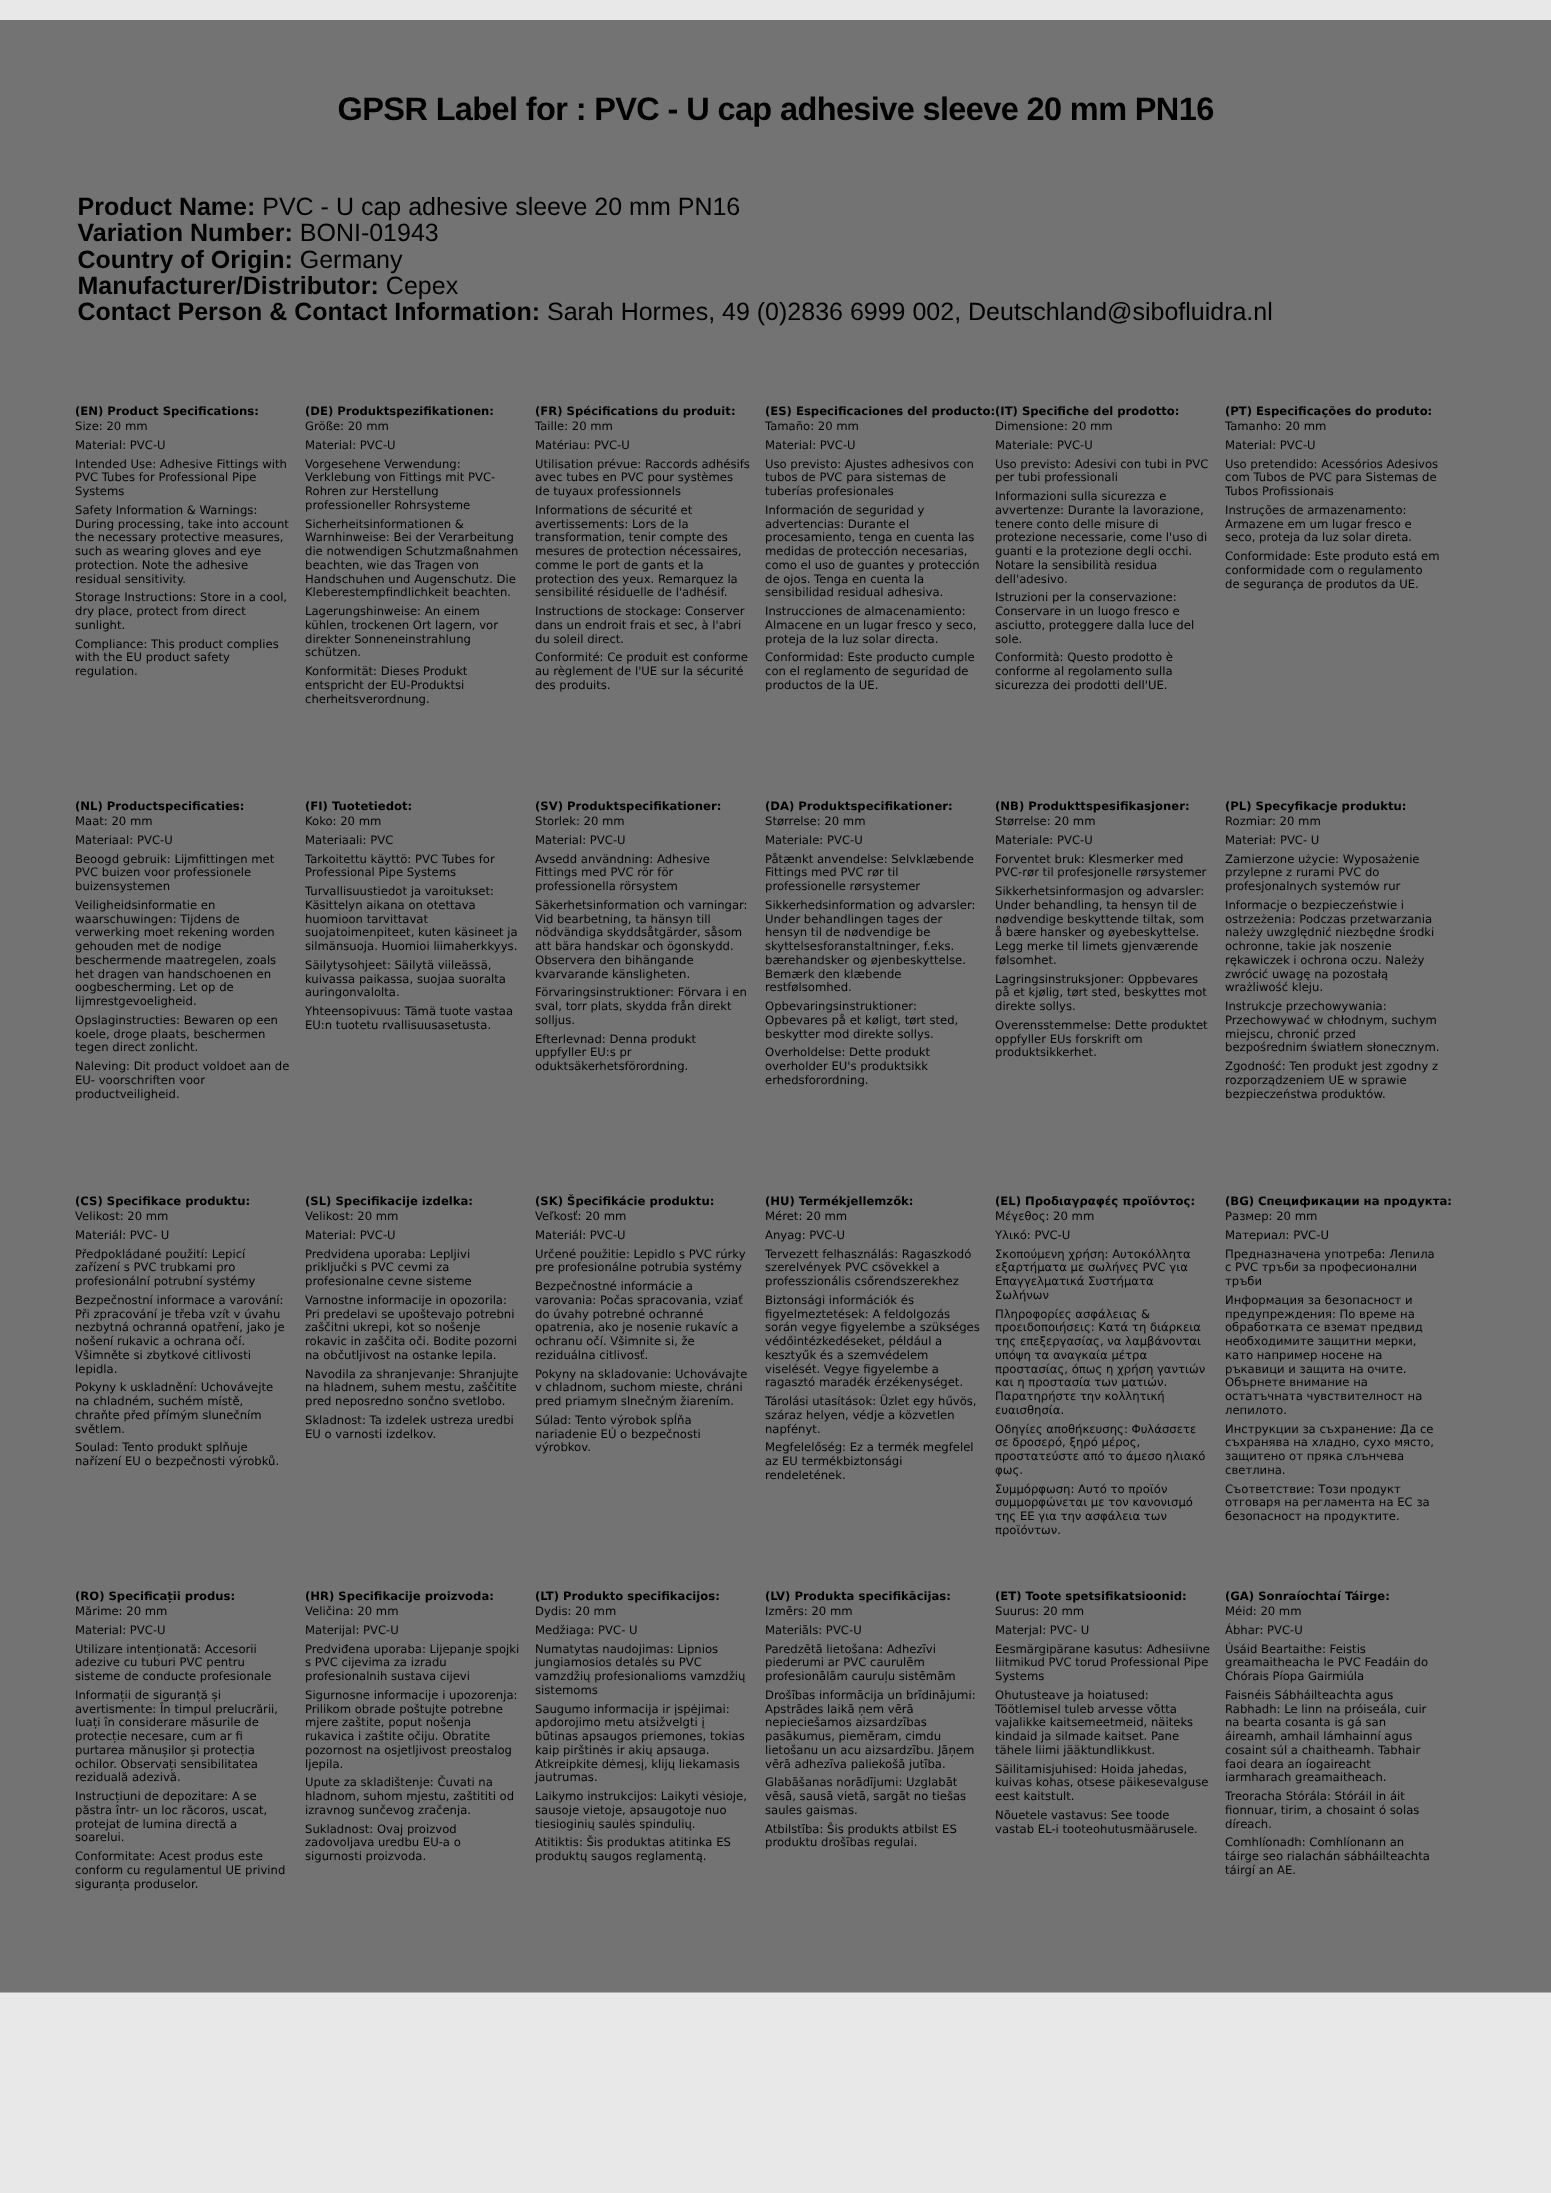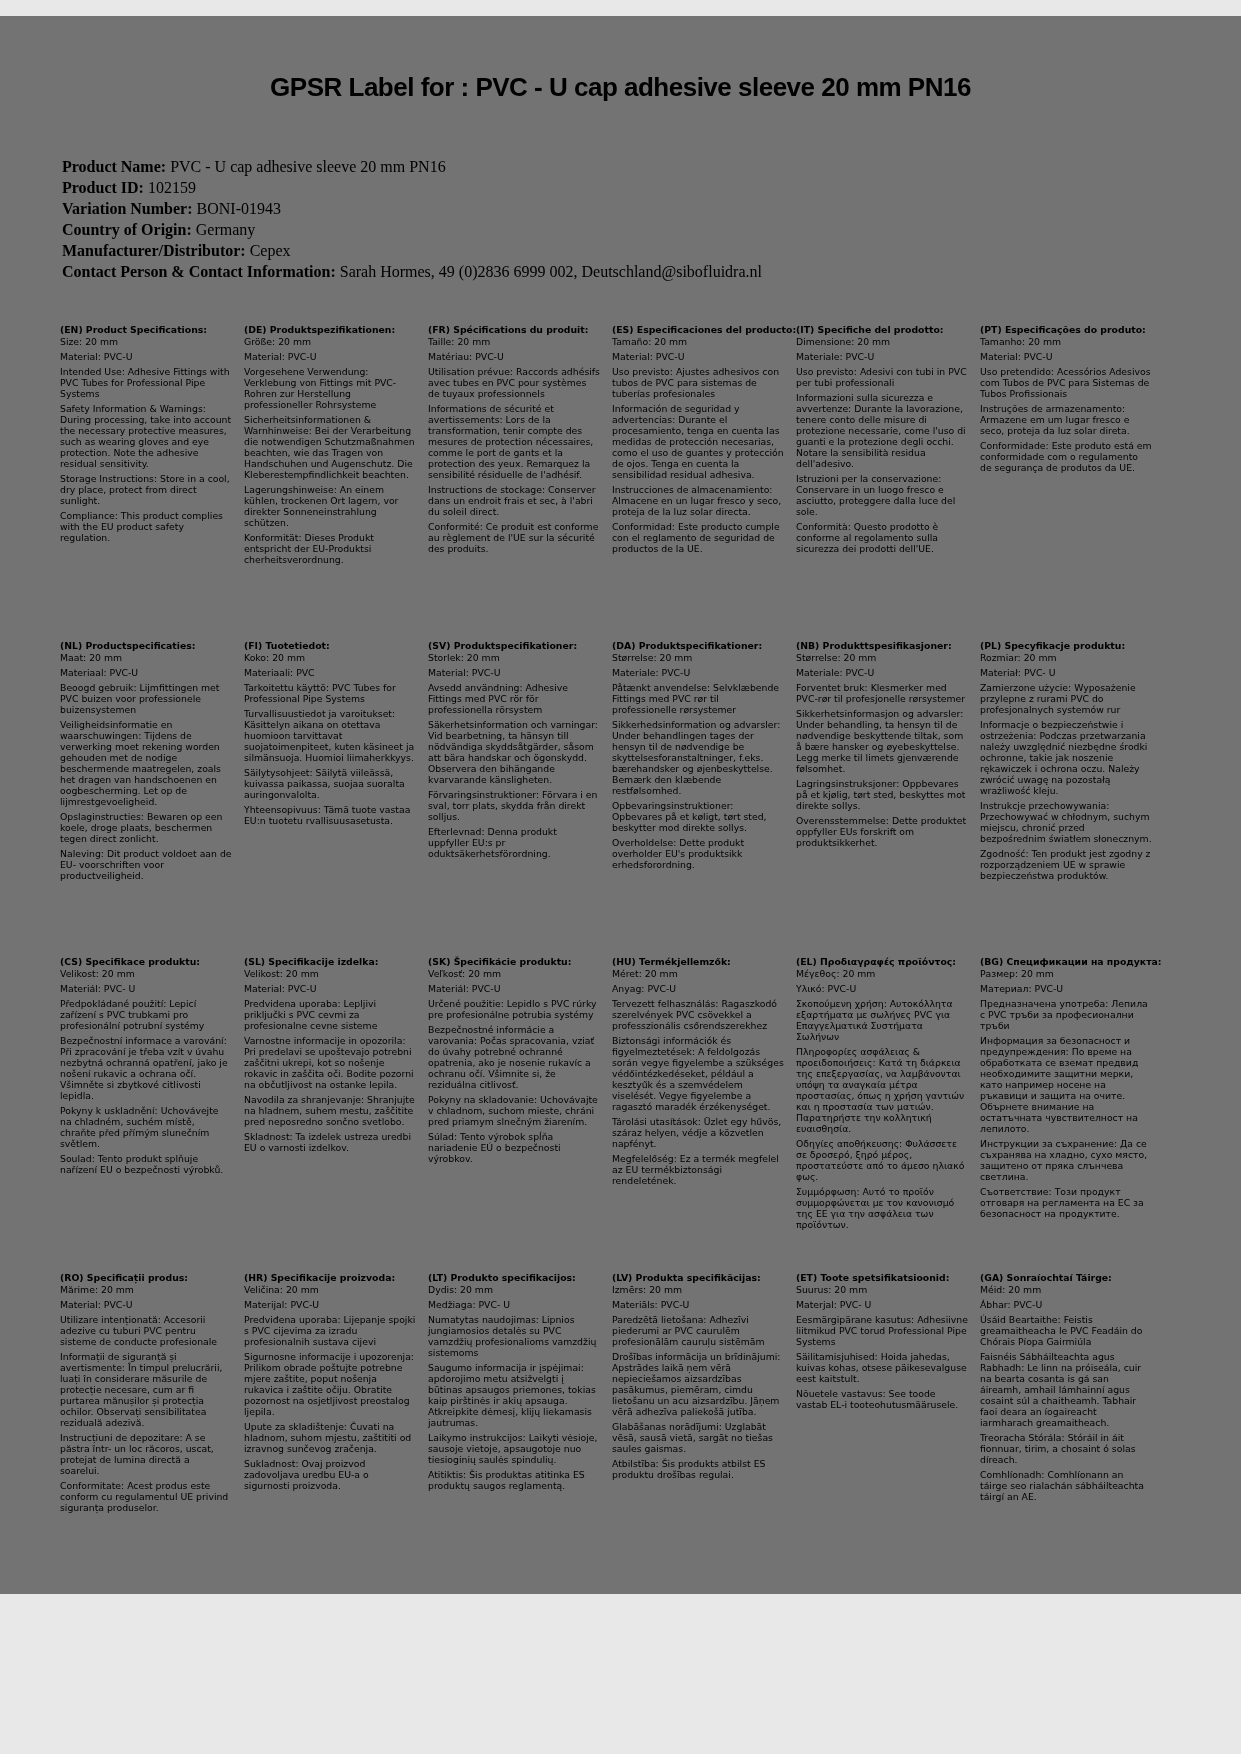--- a/index.html
+++ b/index.html
@@ -13,22 +13,22 @@
     overflow:hidden;
   }
   .doc-title{
     position:absolute;left:0;top:56px;width:100%;
     text-align:center;
     font-family:"Liberation Sans", sans-serif;
     font-weight:bold;font-size:26px;letter-spacing:-0.5px;
   }
   .product-info{
     position:absolute;left:62px;top:140px;width:900px;
-    font-family:Liberation Serif, serif;
-    font-size:16px;line-height:21px;
+    font-family:Liberation Sans, sans-serif;
+    font-size:20px;line-height:21px;
   }
   .pi-row{white-space:nowrap;}
   .pi-label{font-weight:bold;}
   .pi-value{font-weight:normal;}
   .spec-grid{
     position:absolute;left:60px;top:308px;
     display:grid;
     grid-template-columns:repeat(6,172px);
     grid-template-rows:316px 316px 316px auto;
     column-gap:12px;
@@ -47,21 +47,20 @@
 </style>
 </head>
 <body>
 
 <div class="page">
 
   <div class="doc-title">GPSR Label for : PVC - U cap adhesive sleeve 20 mm PN16</div>
 
   <div class="product-info">
       <div class="pi-row"><span class="pi-label">Product Name: </span><span class="pi-value">PVC - U cap adhesive sleeve 20 mm PN16</span></div>
-      <div class="pi-row"><span class="pi-label">Product ID: </span><span class="pi-value">102159</span></div>
       <div class="pi-row"><span class="pi-label">Variation Number: </span><span class="pi-value">BONI-01943</span></div>
       <div class="pi-row"><span class="pi-label">Country of Origin: </span><span class="pi-value">Germany</span></div>
       <div class="pi-row"><span class="pi-label">Manufacturer/Distributor: </span><span class="pi-value">Cepex</span></div>
       <div class="pi-row"><span class="pi-label">Contact Person &amp; Contact Information: </span><span class="pi-value">Sarah Hormes, 49 (0)2836 6999 002, Deutschland@sibofluidra.nl</span></div>
     </div>
 
   <div class="spec-grid">
       <div class="spec-block">
         <div class="spec-header">(EN) Product Specifications:</div>
         <div class="spec-par">Size: 20 mm</div>
@@ -257,20 +256,21 @@
         <div class="spec-par">Paredzētā lietošana: Adhezīvi piederumi ar PVC caurulēm profesionālām cauruļu sistēmām</div>
         <div class="spec-par">Drošības informācija un brīdinājumi: Apstrādes laikā ņem vērā nepieciešamos aizsardzības pasākumus, piemēram, cimdu lietošanu un acu aizsardzību. Jāņem vērā adhezīva paliekošā jutība.</div>
         <div class="spec-par">Glabāšanas norādījumi: Uzglabāt vēsā, sausā vietā, sargāt no tiešas saules gaismas.</div>
         <div class="spec-par">Atbilstība: Šis produkts atbilst ES produktu drošības regulai.</div>
       </div>
       <div class="spec-block">
         <div class="spec-header">(ET) Toote spetsifikatsioonid:</div>
         <div class="spec-par">Suurus: 20 mm</div>
         <div class="spec-par">Materjal: PVC- U</div>
         <div class="spec-par">Eesmärgipärane kasutus: Adhesiivne liitmikud PVC torud Professional Pipe Systems</div>
+        <div class="spec-par">Ohutusteave ja hoiatused: Töötlemisel tuleb arvesse võtta vajalikke kaitsemeetmeid, näiteks kindaid ja silmade kaitset. Pane tähele liimi jääktundlikkust.</div>
         <div class="spec-par">Säilitamisjuhised: Hoida jahedas, kuivas kohas, otsese päikesevalguse eest kaitstult.</div>
         <div class="spec-par">Nõuetele vastavus: See toode vastab EL-i tooteohutusmäärusele.</div>
       </div>
       <div class="spec-block">
         <div class="spec-header">(GA) Sonraíochtaí Táirge:</div>
         <div class="spec-par">Méid: 20 mm</div>
         <div class="spec-par">Ábhar: PVC-U</div>
         <div class="spec-par">Úsáid Beartaithe: Feistis greamaitheacha le PVC Feadáin do Chórais Píopa Gairmiúla</div>
         <div class="spec-par">Faisnéis Sábháilteachta agus Rabhadh: Le linn na próiseála, cuir na bearta cosanta is gá san áireamh, amhail lámhainní agus cosaint súl a chaitheamh. Tabhair faoi deara an íogaireacht iarmharach greamaitheach.</div>
         <div class="spec-par">Treoracha Stórála: Stóráil in áit fionnuar, tirim, a chosaint ó solas díreach.</div>

